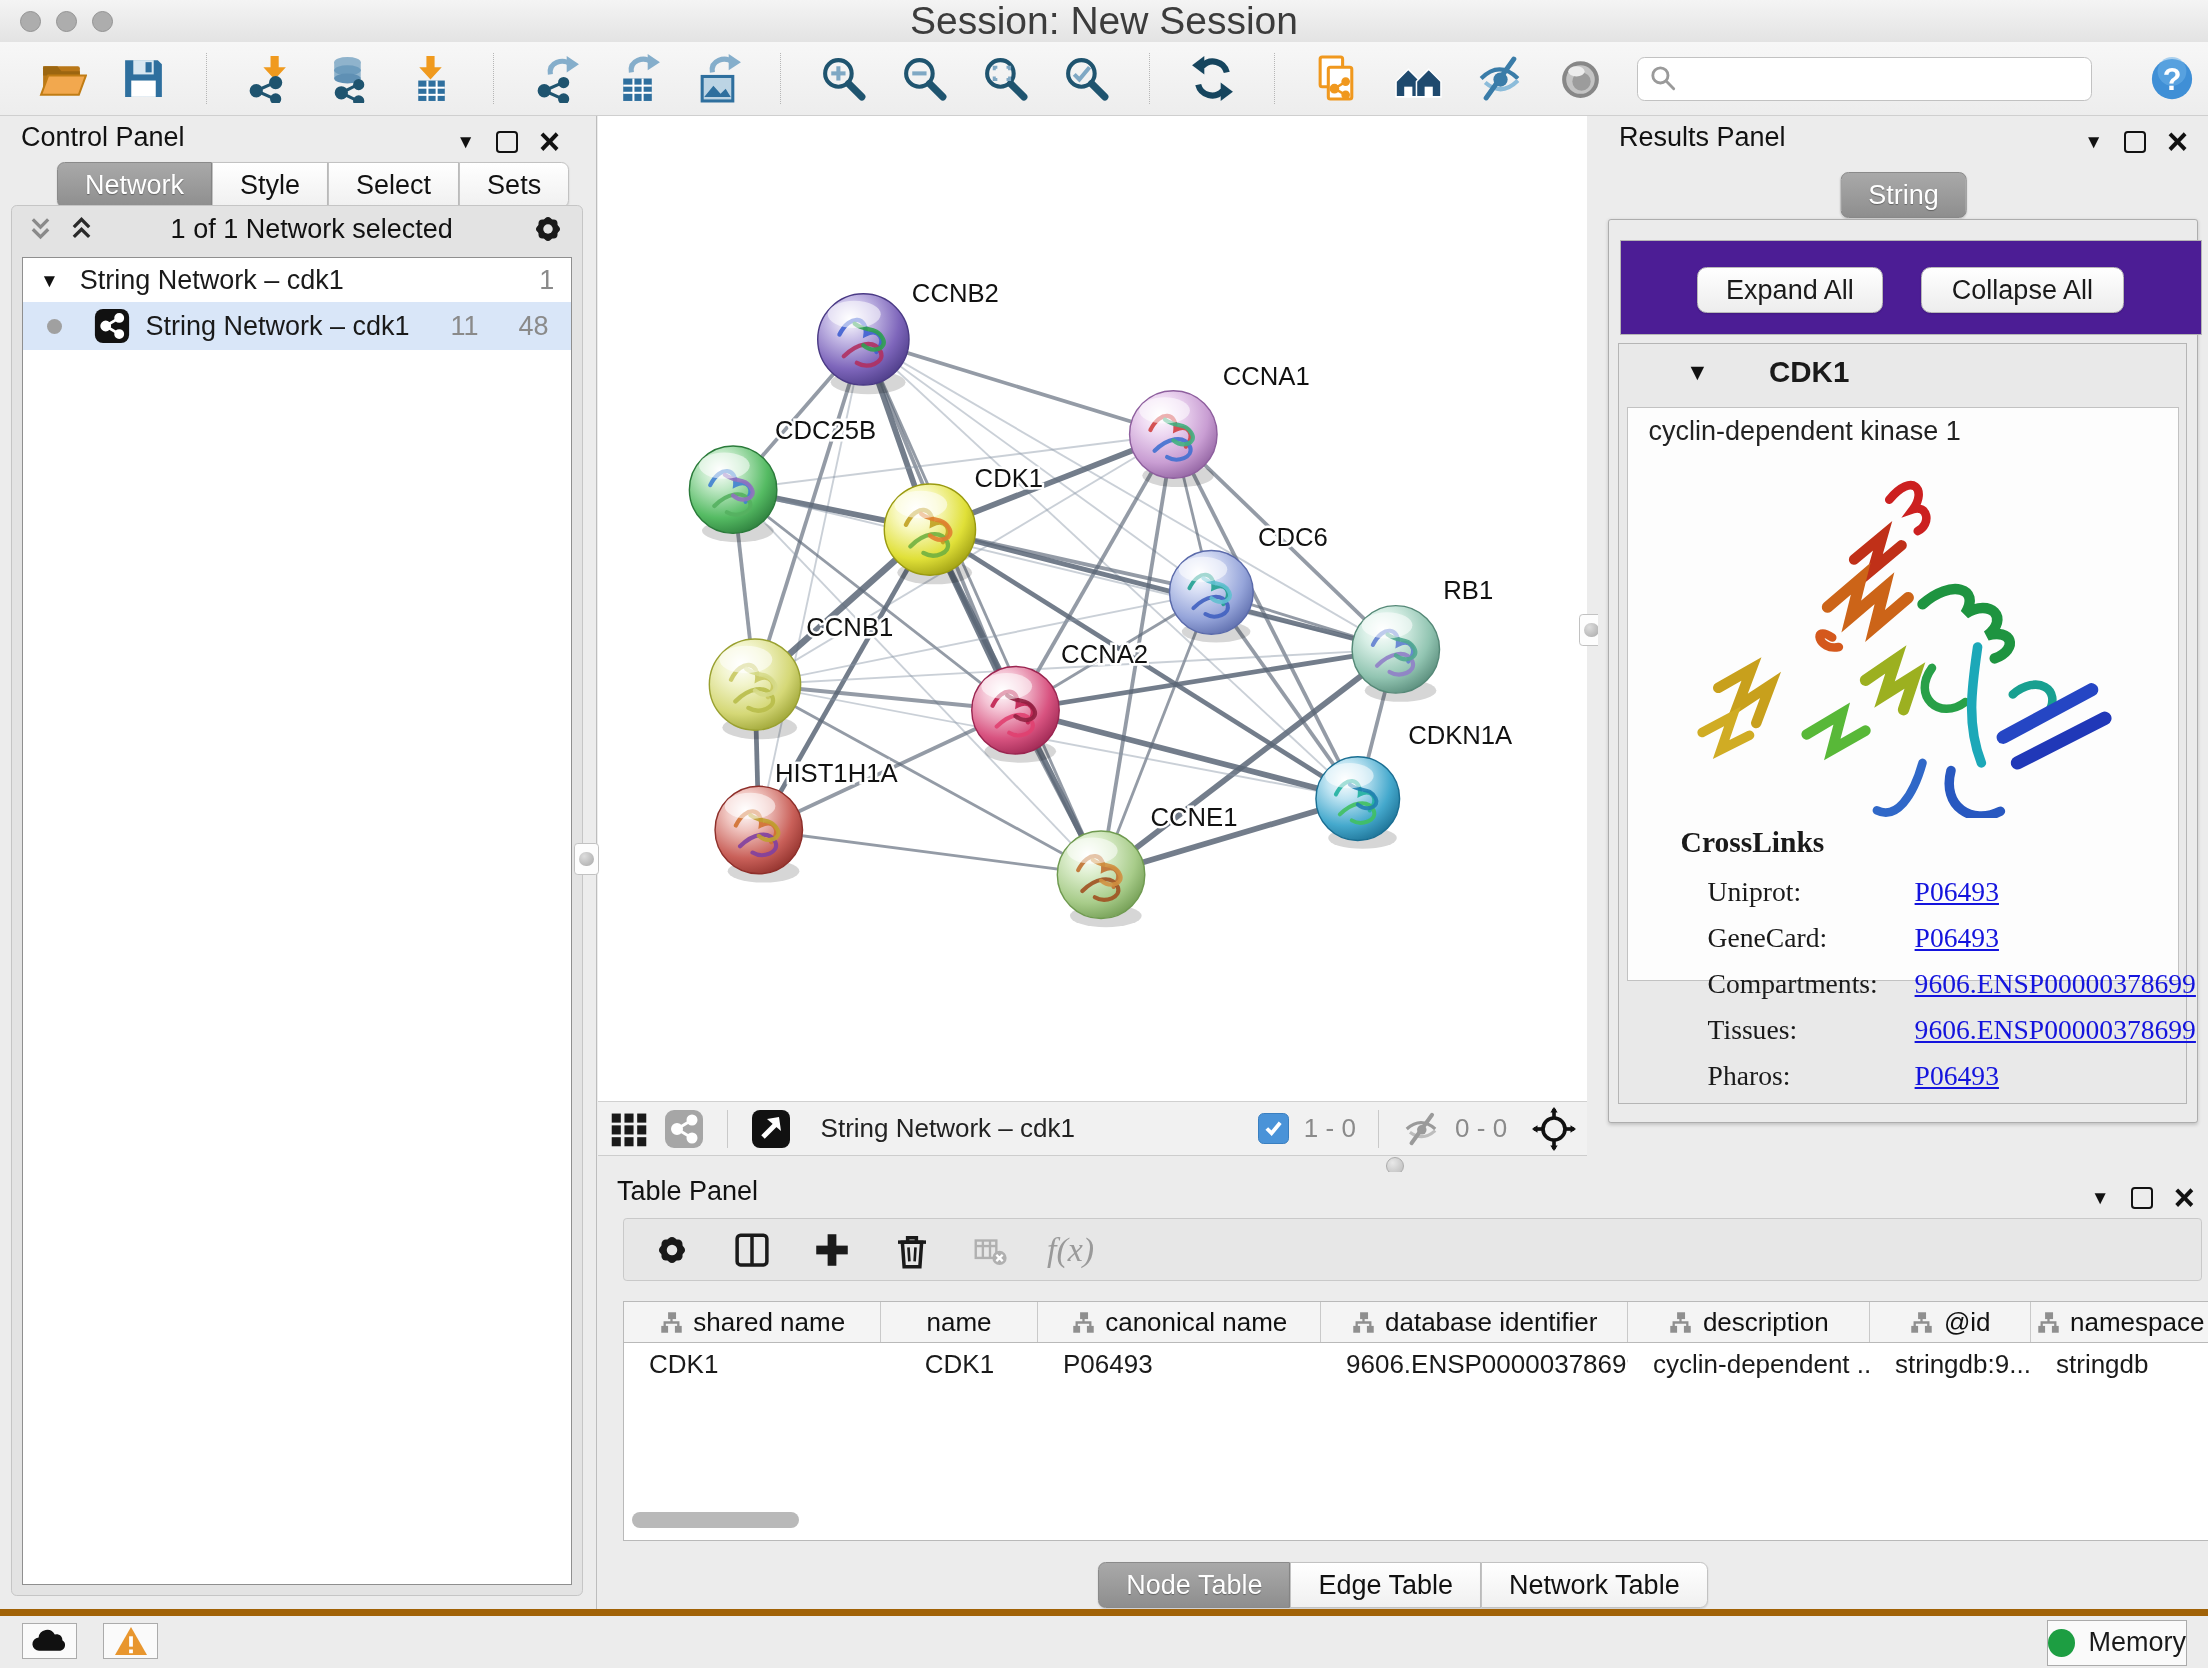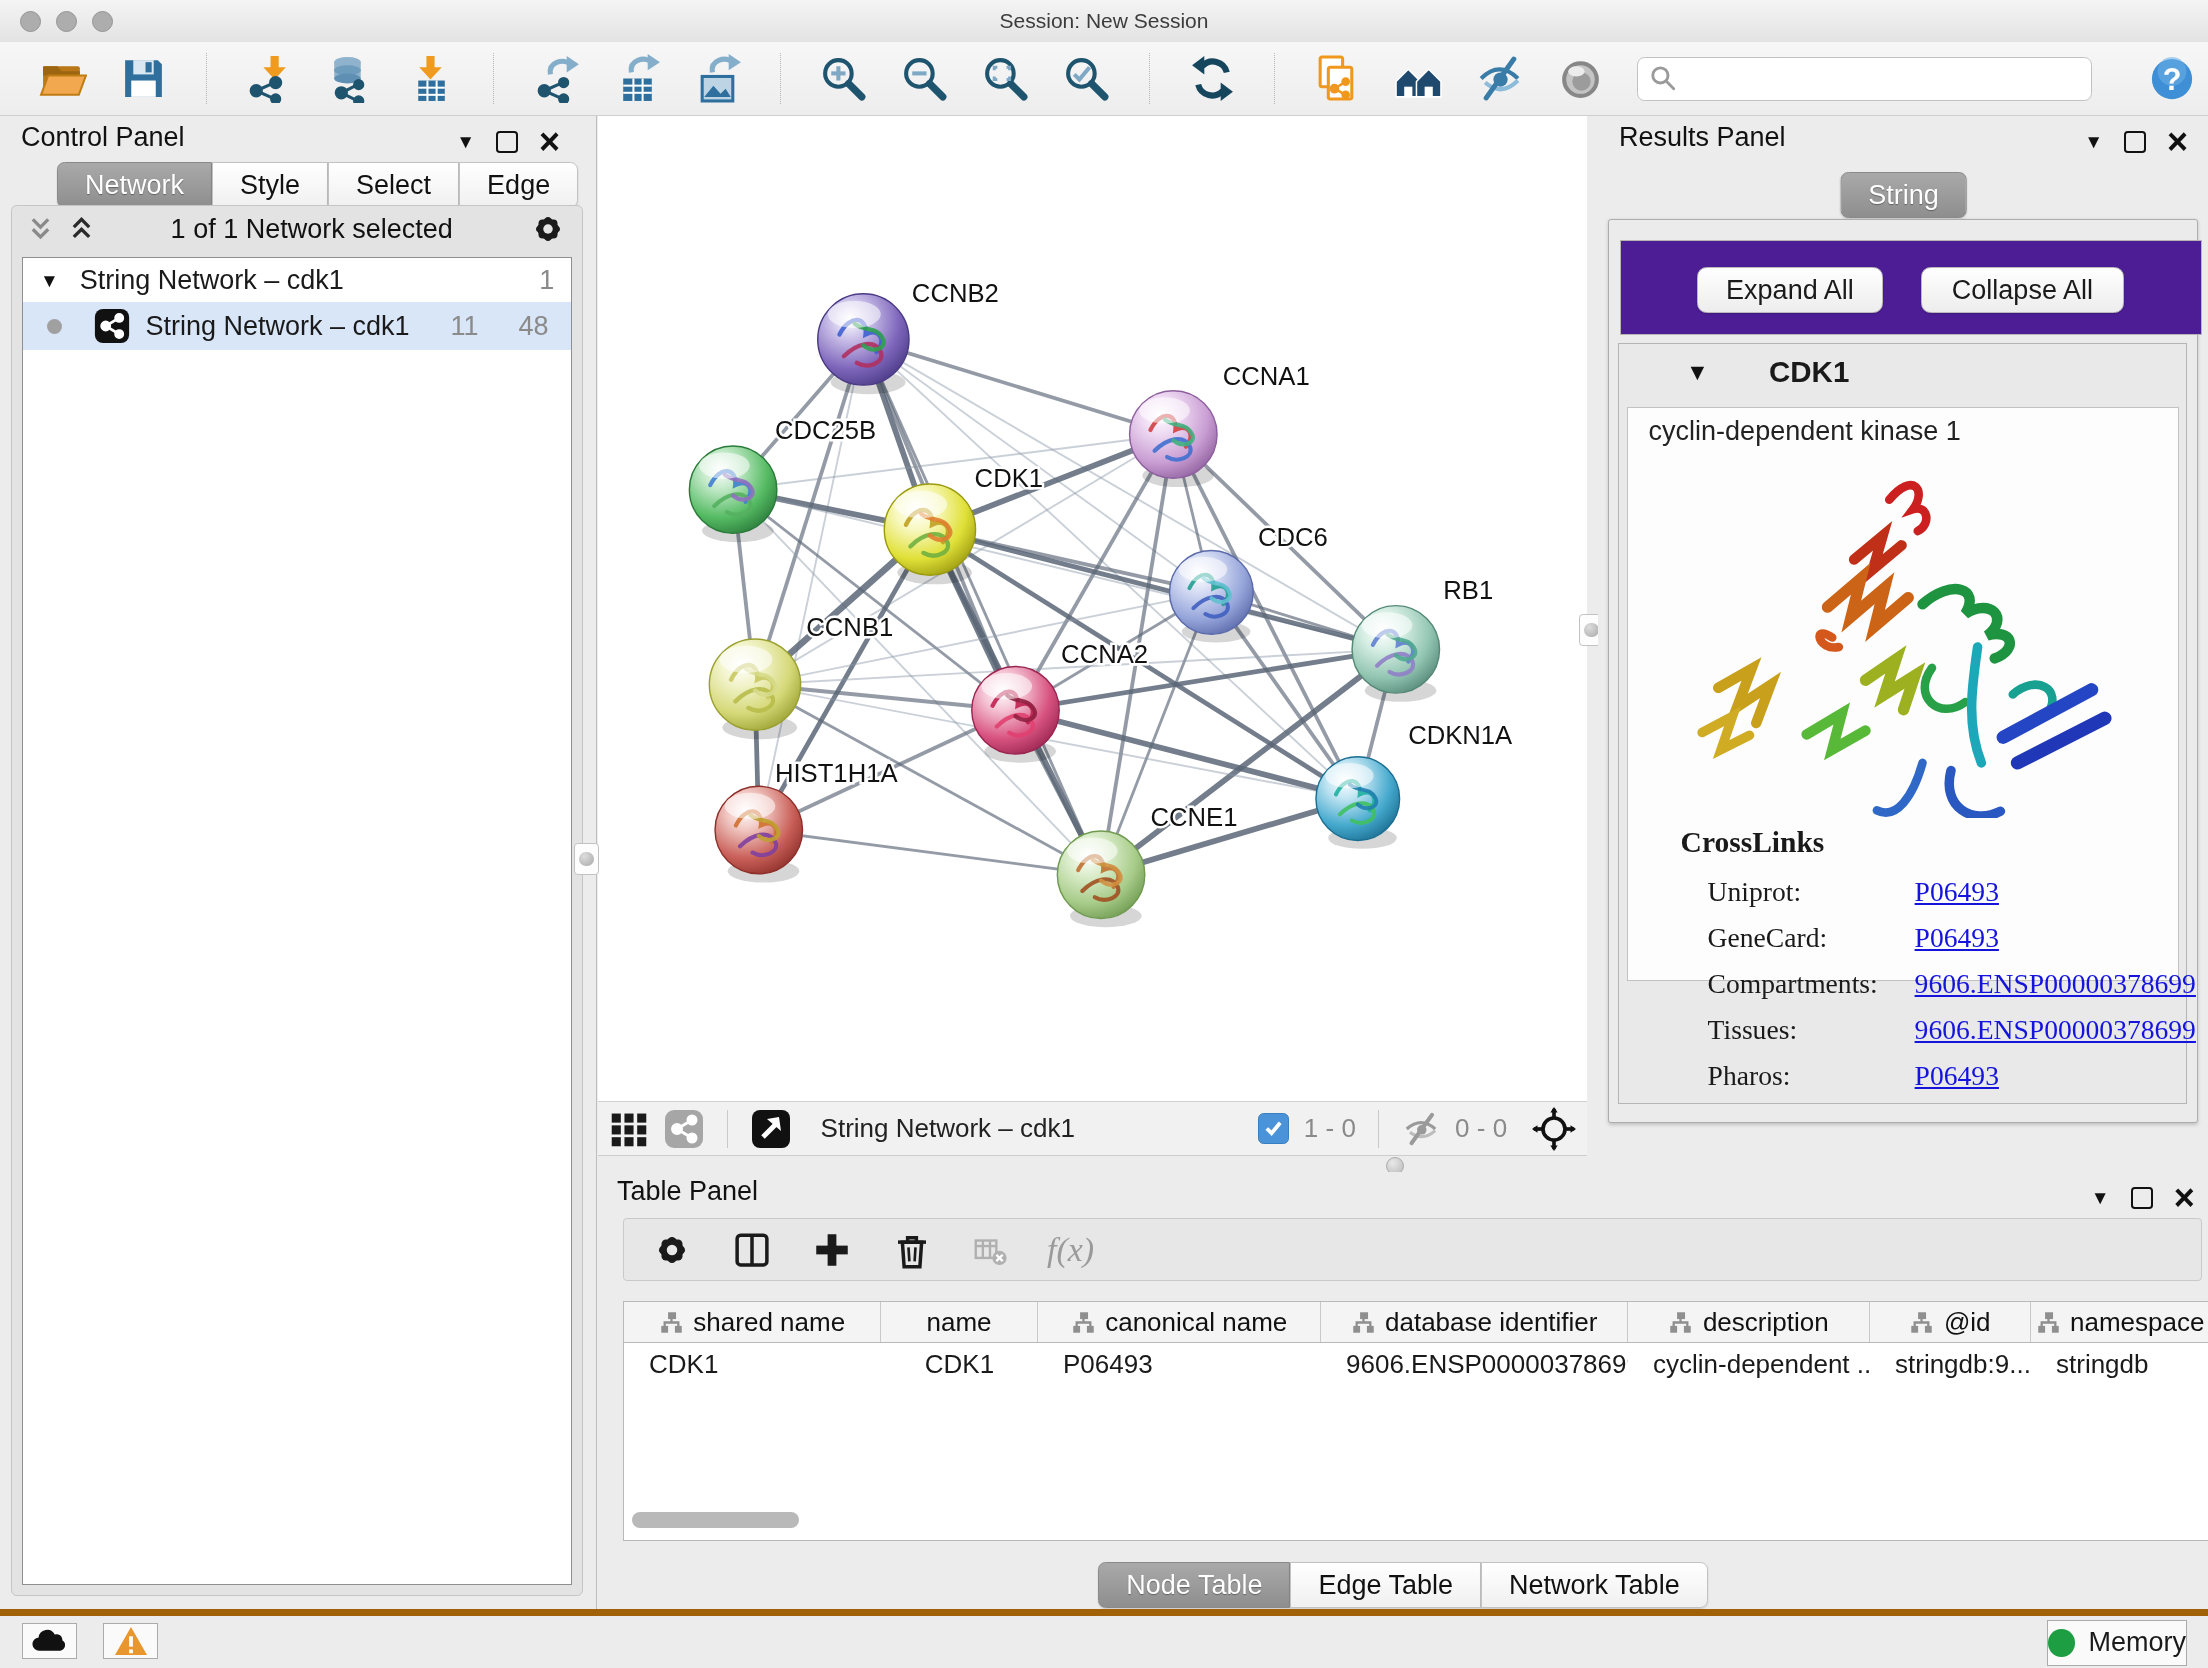--- a/index.html
+++ b/index.html
@@ -7,21 +7,21 @@
        font-family:"Liberation Sans",sans-serif;color:#1a1a1a;
        -webkit-font-smoothing:antialiased;}
   .app{position:relative;width:2208px;height:1668px;}
 
   
   .titlebar{position:absolute;top:0;left:0;width:100%;height:42px;
     background:linear-gradient(#f4f4f4,#e3e3e3);border-bottom:1px solid #bfbfbf;}
   .tlight{position:absolute;top:10.5px;width:21px;height:21px;border-radius:50%;
     background:#adadad;border:1px solid #939393;box-sizing:border-box;}
   .win-title{position:absolute;top:0;left:0;right:0;height:26px;line-height:42px;
-    text-align:center;font-size:21px;color:#3c3c3c;}
+    text-align:center;font-size:39px;color:#3c3c3c;}
 
   
   .toolbar{position:absolute;top:42px;left:0;width:100%;height:74px;
     background:linear-gradient(#f7f7f7,#ededed);border-bottom:1px solid #cfcfcf;
     display:flex;align-items:center;padding-left:38px;box-sizing:border-box;gap:32px;}
   .ti{width:49px;height:49px;flex:0 0 auto;}
   .sep{width:0;height:51px;border-left:1.9px dotted #b6b6b6;margin:0 5.7px;flex:0 0 auto;}
   .searchbox{margin-left:auto;width:476px;height:44px;background:#fff;
     border:1px solid #c2c2c2;border-radius:7.6px;display:flex;align-items:center;
     padding:0 11.4px;box-sizing:border-box;gap:7.6px;}
@@ -317,21 +317,21 @@
       <span class="winbtns">
         <span class="tri">▼</span>
         <span class="flo"></span>
         <span class="clo">×</span>
       </span>
     </div>
     <div class="cp-tabs">
       <span class="tab sel first">Network</span>
       <span class="tab">Style</span>
       <span class="tab">Select</span>
-      <span class="tab last">Edge</span>
+      <span class="tab last">Sets</span>
     </div>
     <div class="cp-body">
       <div class="cp-toolrow">
         <svg width="27" height="28.5" viewBox="0 0 22 26">
           <polyline points="4,4 11,11 18,4" fill="none" stroke="#8a8a8a" stroke-width="3"></polyline>
           <polyline points="4,13 11,20 18,13" fill="none" stroke="#8a8a8a" stroke-width="3"></polyline>
         </svg>
         <svg width="27" height="28.5" viewBox="0 0 22 26">
           <polyline points="4,11 11,4 18,11" fill="none" stroke="#2a2a2a" stroke-width="3"></polyline>
           <polyline points="4,20 11,13 18,20" fill="none" stroke="#2a2a2a" stroke-width="3"></polyline>

